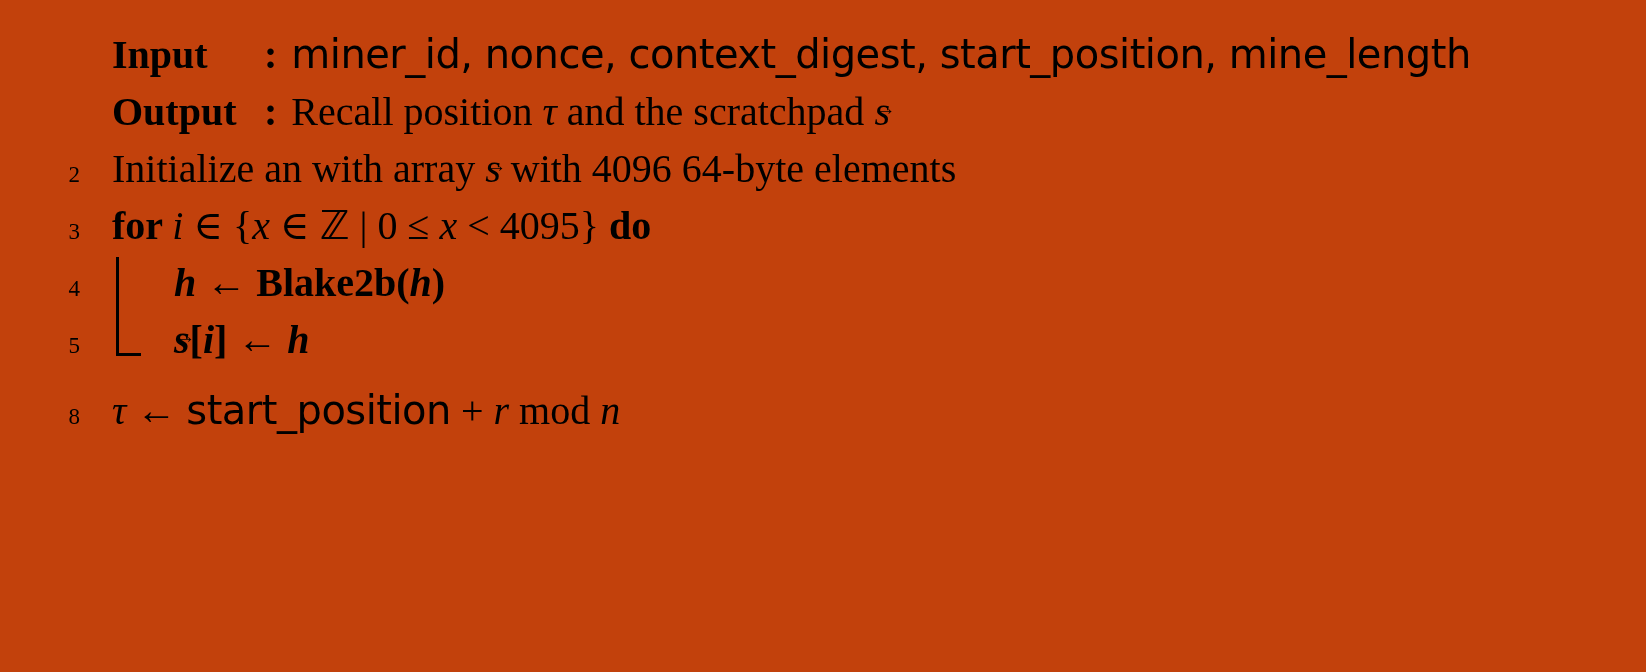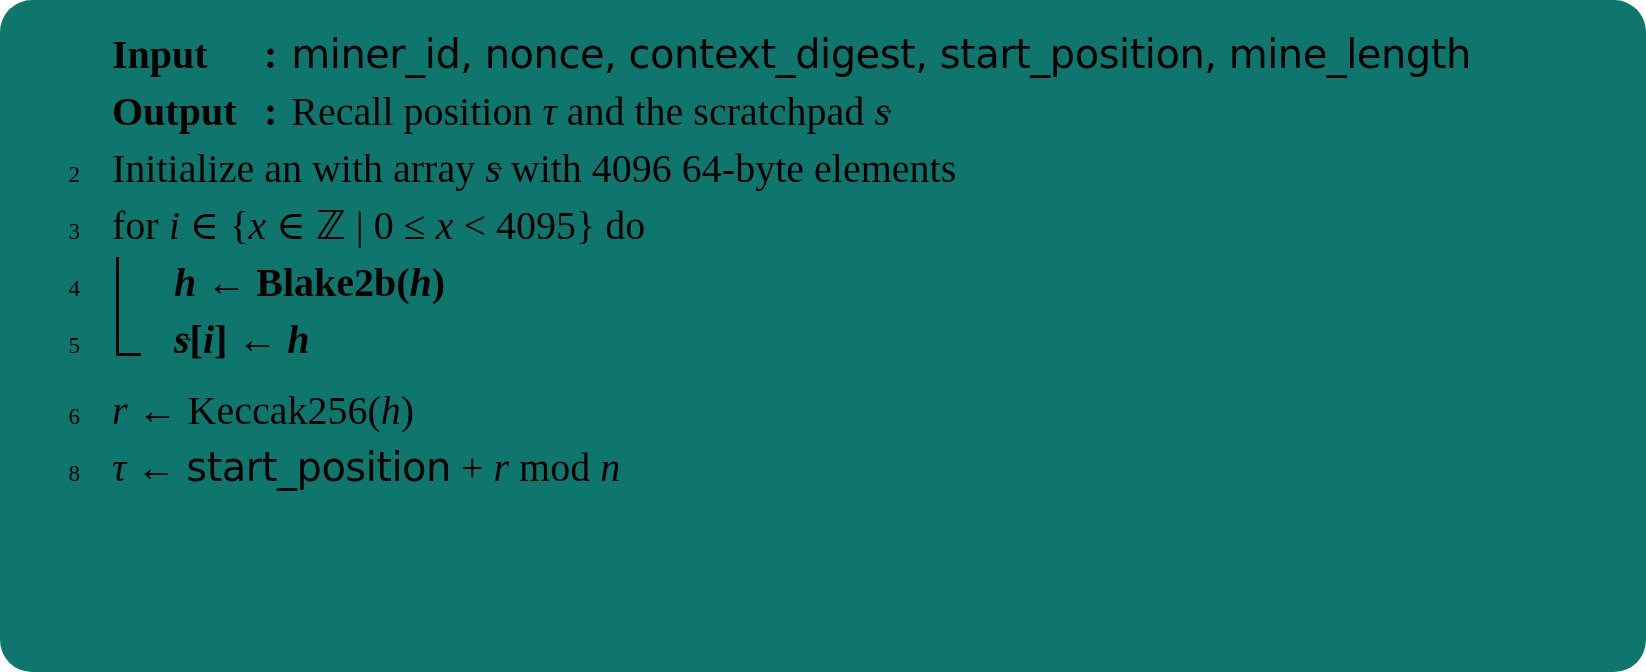--- a/index.html
+++ b/index.html
@@ -1,36 +1,35 @@
 <!DOCTYPE html>
 <html><head>
 <meta charset="utf-8">
 <style>
   html, body { margin: 0; padding: 0; }
   .canvas {
     position: relative;
     width: 1646px;
     height: 672px;
-    background: #0f766e;
+    background: #c2410c;
     color: #000000;
     overflow: hidden;
     font-family: "Liberation Serif", "DejaVu Serif", serif;
-    border-radius: 32px;
   }
   .algo { padding-top: 26px; font-size: 40px; }
   .row { line-height: 57px; height: 57px; white-space: nowrap; }
   .num {
     display: inline-block;
     width: 80px;
     padding-right: 22px;
     text-align: right;
     font-size: 23px;
     vertical-align: baseline;
   }
-  .kw { font-weight: normal; }
+  .kw { font-weight: bold; }
   .it { font-style: italic; }
   .sf { font-family: "DejaVu Sans", "Liberation Sans", sans-serif; letter-spacing: -0.5px; }
   .bb { font-family: "DejaVu Sans", sans-serif; }
   .io-name { display: inline-block; min-width: 152px; font-weight: bold; }
   .io-colon { font-weight: bold; }
   .io-body { margin-left: 14px; }
   .vec { position: relative; display: inline-block; font-style: italic; line-height: 1; }
   .vec-arrow {
     position: absolute;
     left: 0.10em;
@@ -88,24 +87,20 @@
       </div>
 
       <div class="row">
         <span class="num">5</span>
         <span class="indent"><span class="vec"><span class="vec-arrow">→</span><span>s</span></span><span>[</span><span class="it">i</span><span>] ← </span><span class="it">h</span></span>
       </div>
     </div>
 
     <div class="gap"></div>
 
-    <div class="row">
-      <span class="num">6</span>
-      <span class="it">r</span><span> ← Keccak256(</span><span class="it">h</span><span>)</span>
-    </div>
 
 
     <div class="row">
       <span class="num">8</span>
       <span class="it">τ</span><span> ← </span><span class="sf">start_position</span><span> + </span><span class="it">r</span><span> mod </span><span class="it">n</span>
     </div>
 
   </div>
 </div>
 

